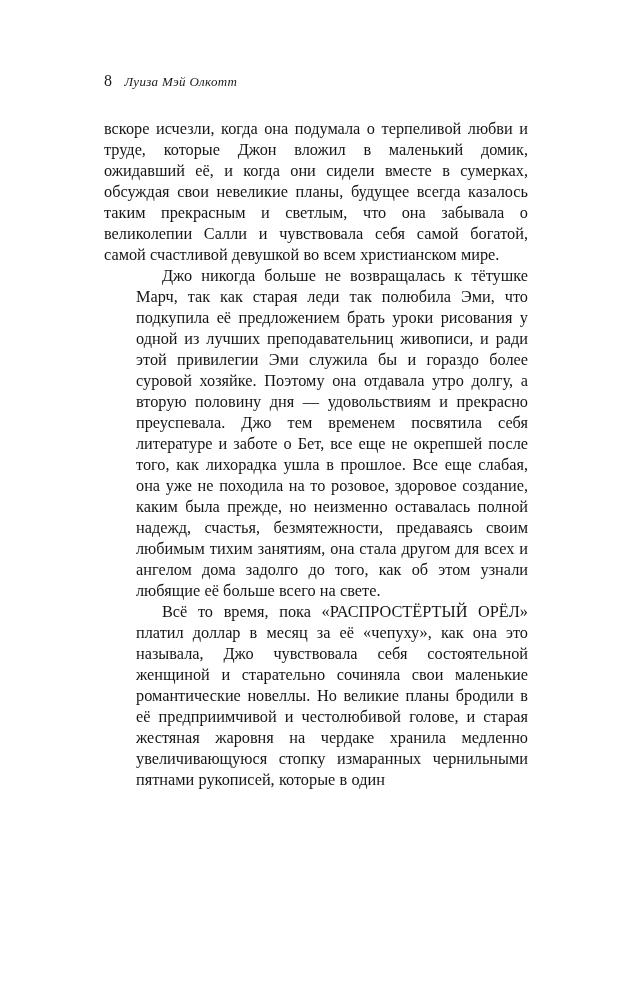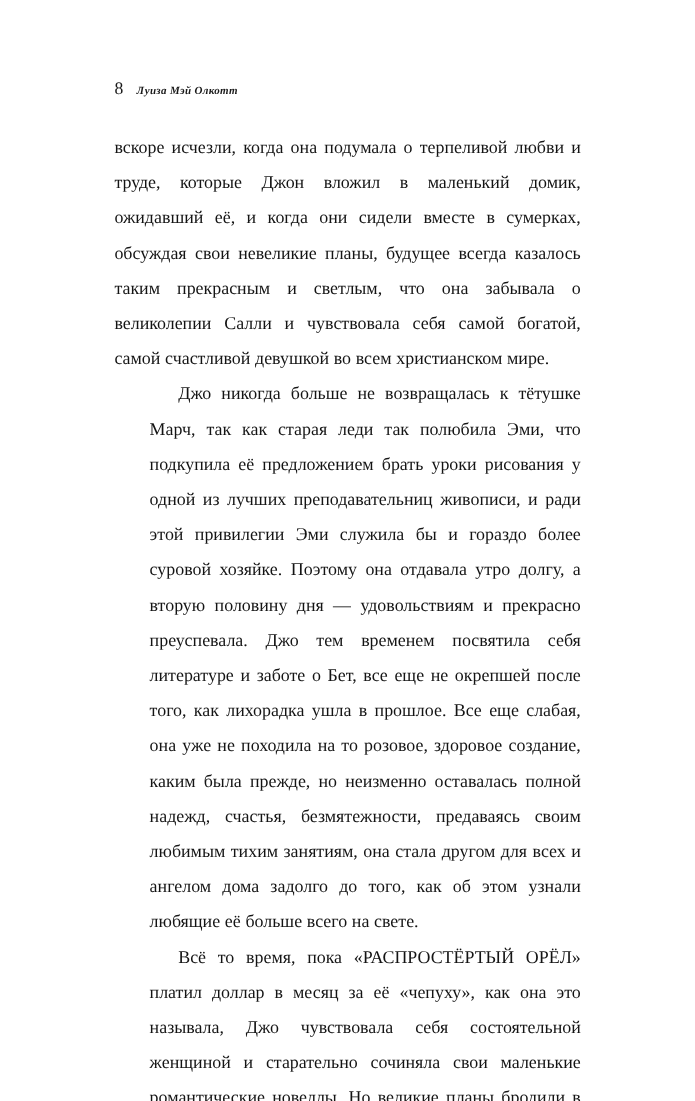--- a/index.html
+++ b/index.html
@@ -28,30 +28,29 @@
     margin-bottom: 26px;
     height: 20px;
   }
   .folio {
     font-size: 16px;
     font-family: "Liberation Serif", "DejaVu Serif", serif;
     color: #1a1a1a;
     letter-spacing: 0.2px;
   }
   .author-name {
-    font-size: 10px;
+    font-size: 13px;
     font-style: italic;
     color: #1a1a1a;
     letter-spacing: 0.3px;
-    font-weight: bold;
   }
   .body-text p {
     margin: 0;
     font-size: 16.3px;
-    line-height: 32px;
+    line-height: 21px;
     text-align: justify;
     text-justify: inter-word;
     color: #141414;
     hyphens: manual;
     word-spacing: 0.2px;
   }
   .body-text p.indent {
     text-indent: 26px;
     margin-left: 32px;
   }

